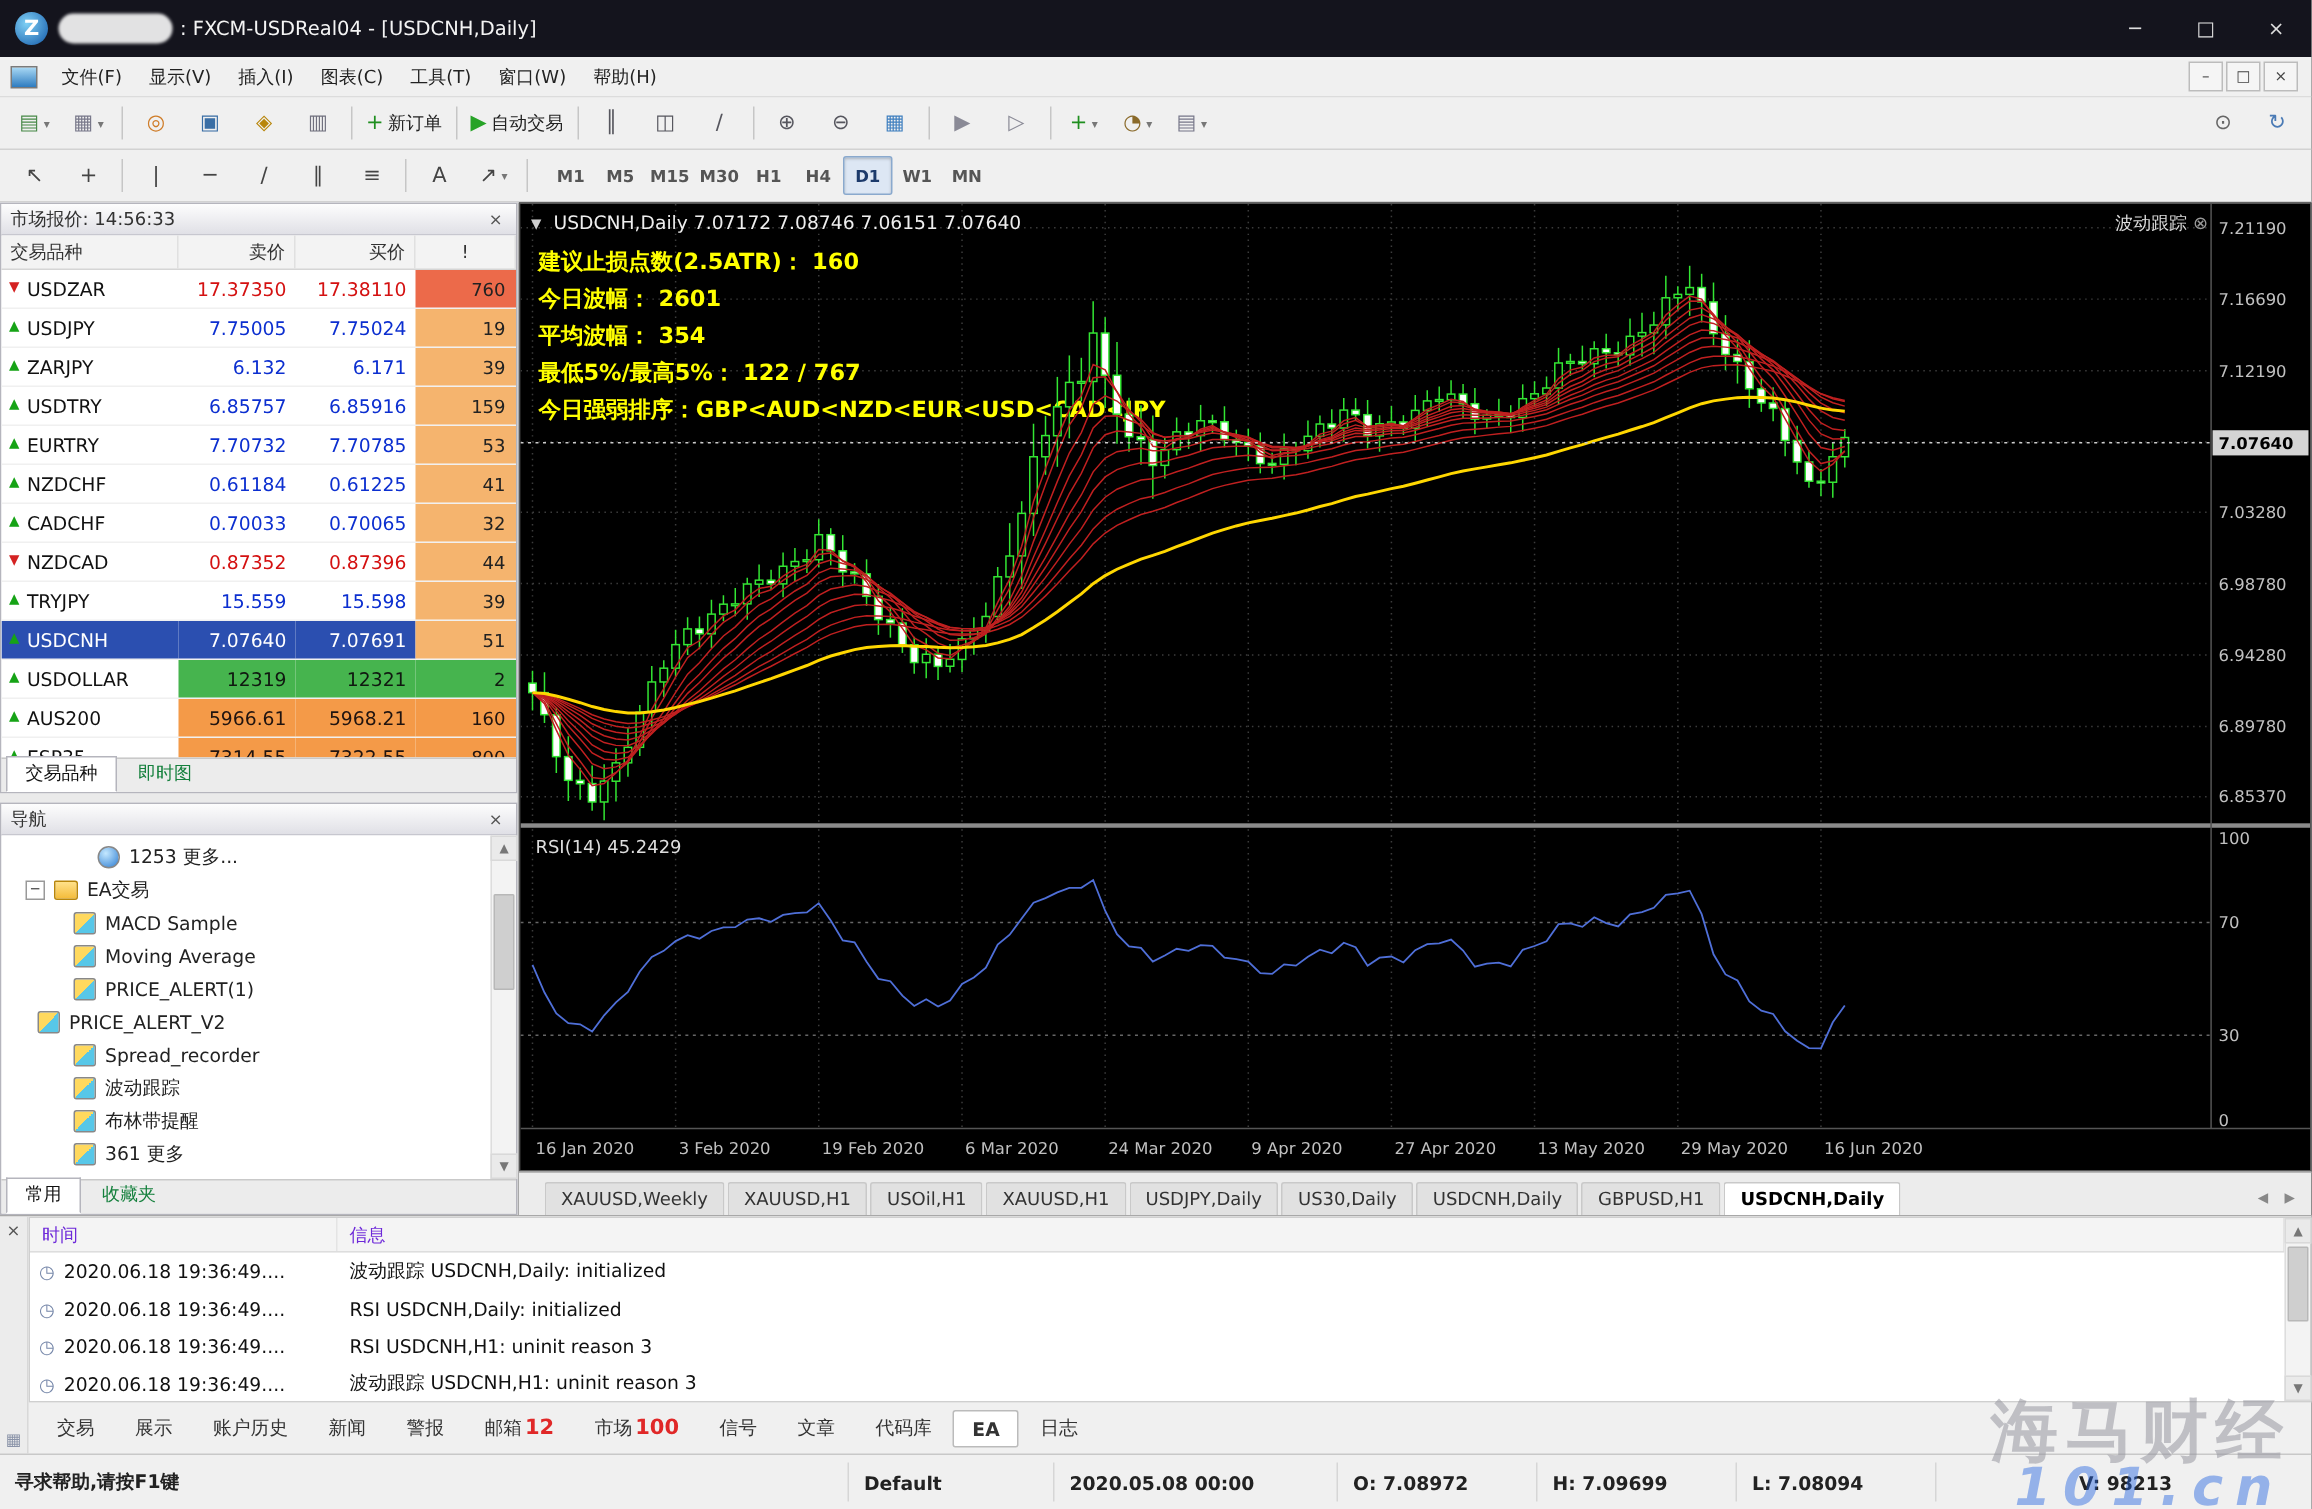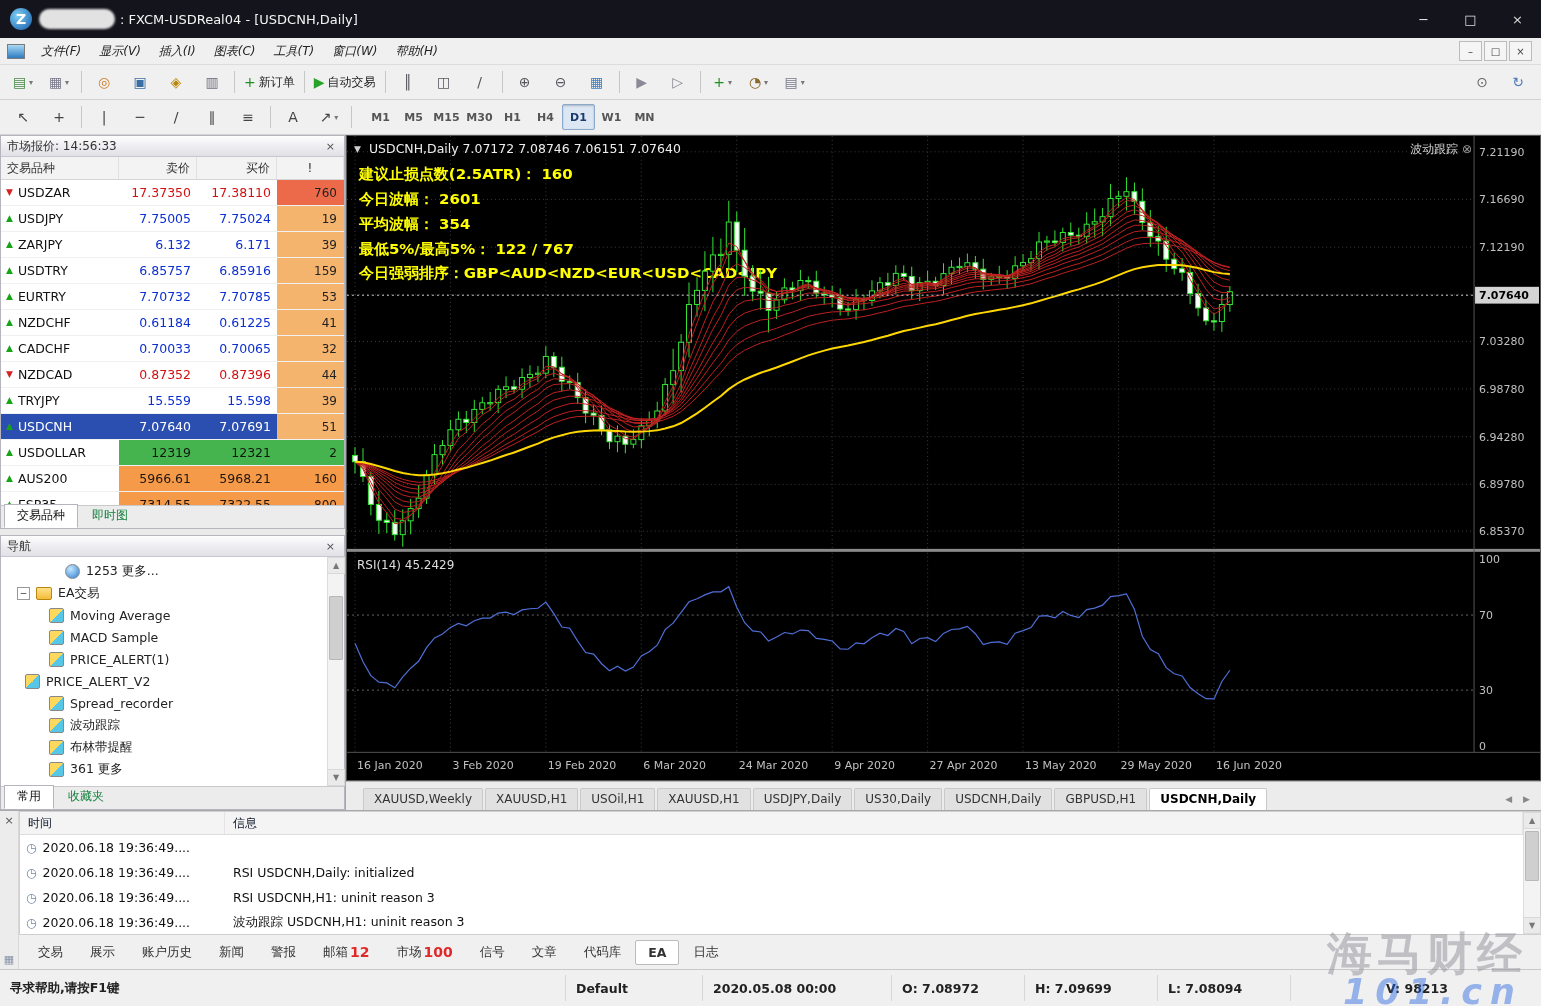--- a/index.html
+++ b/index.html
@@ -12,21 +12,21 @@
   .logo{width:22px;height:22px;border-radius:50%;background:radial-gradient(circle at 35% 35%,#7fd0f5,#1258a8);
         color:#fff;font-weight:bold;font-size:14px;display:flex;align-items:center;justify-content:center;margin-right:7px;}
   .redacted{width:76px;height:20px;border-radius:10px;background:rgba(255,255,255,.88);filter:blur(1.2px);margin-right:5px;}
   .title-text{font-size:13px;color:#f4f4f4;}
   .win-controls{margin-left:auto;display:flex;height:100%;}
   .win-btn{width:47px;height:100%;display:flex;align-items:center;justify-content:center;font-size:13px;color:#ddd;}
 
   
   .menubar{height:26px;flex:0 0 26px;background:#f0f0f0;display:flex;align-items:center;border-bottom:1px solid #dcdcdc;padding:0 4px;}
   .mdoc-icon{width:16px;height:13px;background:linear-gradient(#a8d8f4,#2e7cc0);border:1px solid #7a7a7a;margin:0 7px 0 3px;}
-  .menu-item{padding:3px 9px;color:#222;font-style:italic;}
+  .menu-item{padding:3px 9px;color:#222;}
   .child-controls{margin-left:auto;display:flex;gap:2px;padding-right:5px;}
   .child-btn{width:21px;height:18px;border:1px solid #bcbcbc;background:#f5f5f5;font-size:10px;display:flex;align-items:center;justify-content:center;color:#444;}
 
   
   .toolbar{height:34px;flex:0 0 34px;background:#f0f0f0;border-bottom:1px solid #d2d2d2;display:flex;align-items:center;padding:0 5px;}
   .tbtn{height:26px;min-width:26px;padding:0 4px;display:flex;align-items:center;justify-content:center;gap:3px;border:1px solid transparent;border-radius:2px;}
   .tbtn .glyph{font-size:14px;line-height:1;}
   .tbtn .tlabel{font-size:12px;color:#222;}
   .tbtn .dd{font-size:8px;color:#777;}
   .tsep{width:1px;height:22px;background:#c6c6c6;margin:0 4px;}
@@ -91,21 +91,21 @@
   .ctab-arrow{font-size:9px;color:#888;padding:2px 4px;}
 
   
   .terminal{height:158px;flex:0 0 158px;display:flex;background:#f0f0f0;border-top:1px solid #a8a8a8;}
   .term-strip{width:18px;flex:0 0 18px;display:flex;flex-direction:column;align-items:center;padding:3px 0;background:#ececec;border-right:1px solid #d8d8d8;}
   .term-close{font-size:11px;color:#555;}
   .strip-bottom{margin-top:auto;font-size:11px;color:#8a93a8;}
   .term-main{flex:1 1 auto;display:flex;flex-direction:column;min-width:0;}
   .term-table{flex:1 1 auto;background:#fff;border:1px solid #cfcfcf;display:flex;min-height:0;}
   .term-grid{flex:1 1 auto;min-width:0;}
-  .term-head{display:grid;grid-template-columns:205px 1fr;height:22px;background:#f4f4f4;border-bottom:1px solid #ddd;color:#0f172a;font-family:Liberation Serif, serif;}
+  .term-head{display:grid;grid-template-columns:205px 1fr;height:22px;background:#f4f4f4;border-bottom:1px solid #ddd;color:#6d28d9;font-family:Liberation Serif, serif;}
   .term-head span{padding:0 8px;border-right:1px solid #e4e4e4;display:flex;align-items:center;}
   .term-row{display:grid;grid-template-columns:205px 1fr;height:25px;align-items:center;color:#111;font-size:12.5px;}
   .term-time{display:flex;align-items:center;gap:6px;padding:0 6px;white-space:nowrap;}
   .clock-icon{color:#7788aa;font-size:12px;}
   .term-msg{padding:0 8px;white-space:nowrap;}
   .term-tabs{height:30px;flex:0 0 30px;display:flex;align-items:center;padding:2px 6px;gap:1px;}
   .term-tab{padding:4px 12px;font-size:12.5px;color:#333;border:1px solid transparent;display:flex;align-items:flex-start;gap:2px;}
   .term-tab.active{background:#fff;border-color:#bbb;border-radius:2px;font-weight:bold;}
   .term-badge{color:#e02828;font-size:14px;font-weight:bold;}
 
@@ -440,25 +440,25 @@
                 <span class="globe-icon"></span>
                 <span>1253 更多...</span>
               </div>
               <div class="tree-item" style="padding-left: 16px;">
                 <span class="expand-box">−</span>
                 <span class="folder-icon"></span>
                 <span>EA交易</span>
               </div>
               <div class="tree-item" style="padding-left: 48px;">
                 <span class="ea-icon"></span>
-                <span>Moving Average</span>
+                <span>MACD Sample</span>
               </div>
               <div class="tree-item" style="padding-left: 48px;">
                 <span class="ea-icon"></span>
-                <span>MACD Sample</span>
+                <span>Moving Average</span>
               </div>
               <div class="tree-item" style="padding-left: 48px;">
                 <span class="ea-icon"></span>
                 <span>PRICE_ALERT(1)</span>
               </div>
               <div class="tree-item" style="padding-left: 24px;">
                 <span class="ea-icon"></span>
                 <span>PRICE_ALERT_V2</span>
               </div>
               <div class="tree-item" style="padding-left: 48px;">
@@ -833,20 +833,21 @@
           <div class="term-head">
             <span>时间</span>
             <span>信息</span>
           </div>
           <div>
               <div class="term-row">
                 <span class="term-time">
                   <span class="clock-icon">◷</span>
                   <span>2020.06.18 19:36:49....</span>
                 </span>
+                <span class="term-msg">波动跟踪 USDCNH,Daily: initialized</span>
               </div>
               <div class="term-row">
                 <span class="term-time">
                   <span class="clock-icon">◷</span>
                   <span>2020.06.18 19:36:49....</span>
                 </span>
                 <span class="term-msg">RSI USDCNH,Daily: initialized</span>
               </div>
               <div class="term-row">
                 <span class="term-time">

